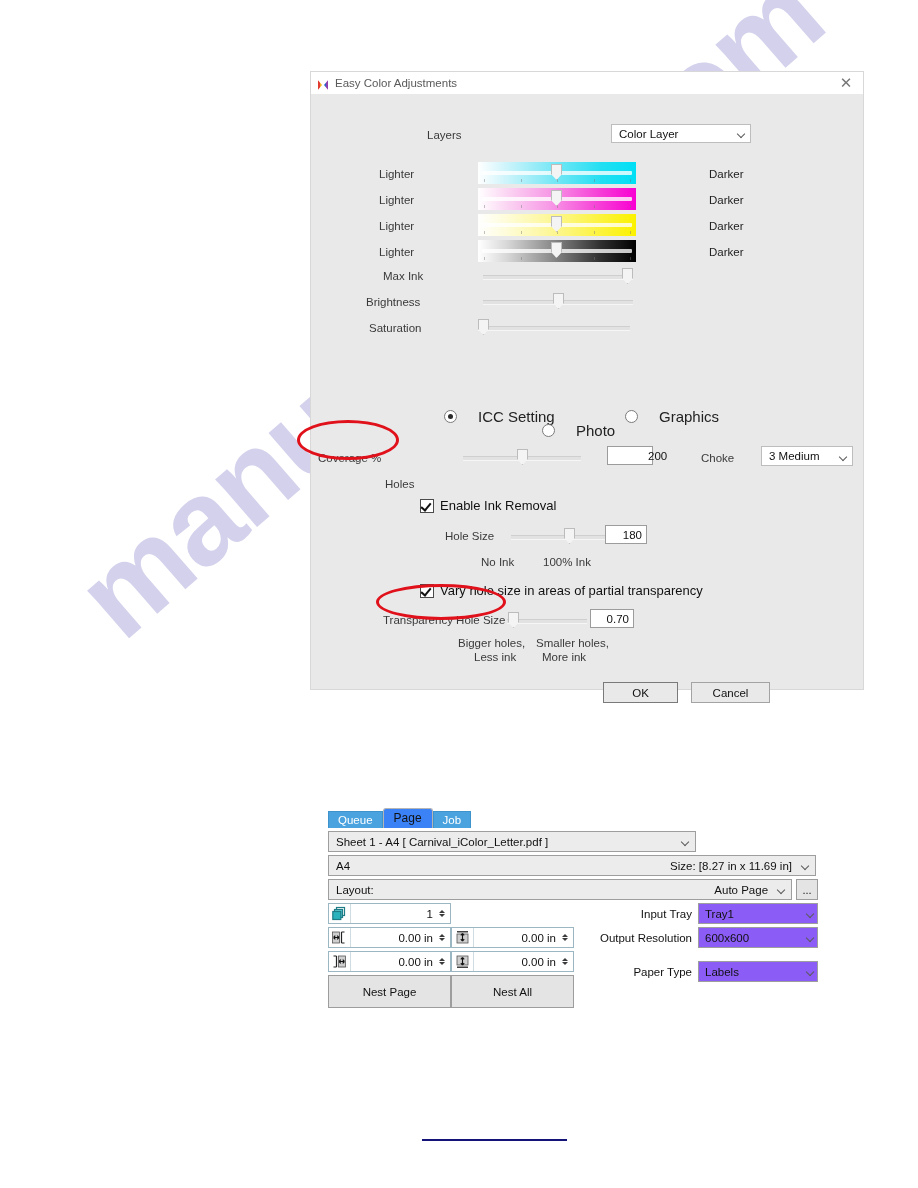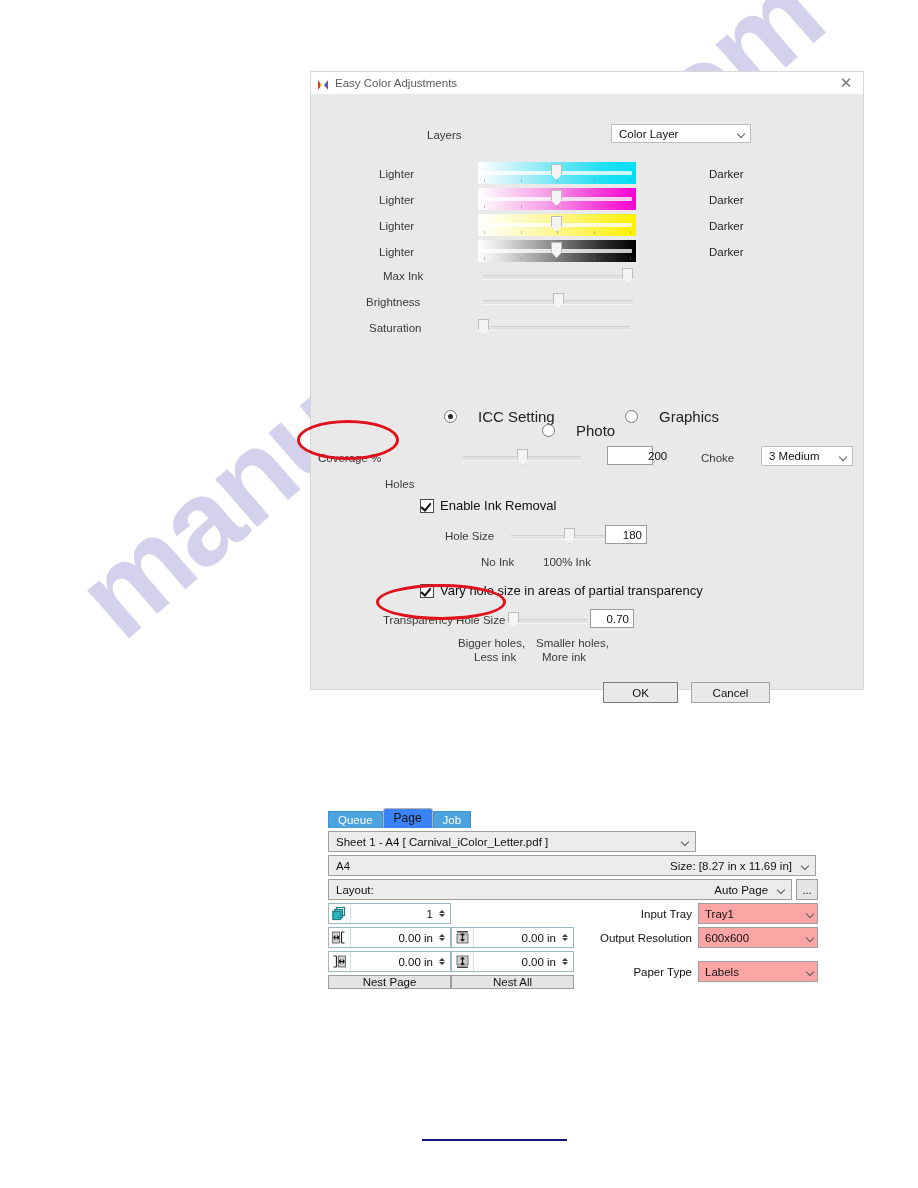--- a/index.html
+++ b/index.html
@@ -158,29 +158,29 @@
   }
   .spin .sv{flex:1;text-align:right;font-size:11.5px;color:#111;padding-right:3px;}
   .spin .arrows{
     width:12px;flex:0 0 auto;display:flex;flex-direction:column;
     align-items:center;justify-content:center;gap:1px;padding-right:2px;
   }
   .ar{width:0;height:0;border-left:3.5px solid transparent;border-right:3.5px solid transparent;}
   .ar.up{border-bottom:3.5px solid #3b3b3b;}
   .ar.dn{border-top:3.5px solid #3b3b3b;}
   .nestbtn{
-    background:#e4e4e4;border:1px solid #9d9d9d;height:14px;width:123px;
+    background:#e4e4e4;border:1px solid #9d9d9d;height:33px;width:123px;
     display:flex;align-items:center;justify-content:center;font-size:11.5px;
     color:#111;box-sizing:border-box;margin-top:3px;
   }
   .right-col{flex:1;padding-left:6px;}
   .rrow{display:flex;align-items:center;height:21px;margin-top:0;}
   .rlabel{flex:1;text-align:right;font-size:11.5px;color:#111;padding-right:6px;}
   .rcombo{
-    width:120px;height:21px;background:#fca5a5;border:1px solid #9e9e9e;
+    width:120px;height:21px;background:#8b5cf6;border:1px solid #9e9e9e;
     display:flex;align-items:center;padding:0 2px 0 6px;box-sizing:border-box;
     font-size:11.5px;color:#111;
   }
   .rcombo .rv{flex:1;}
   .dots-btn{
     width:23px;height:21px;background:#e4e4e4;border:1px solid #9d9d9d;
     display:flex;align-items:center;justify-content:center;font-size:11px;
     color:#111;box-sizing:border-box;margin-top:3px;margin-left:4px;
   }
   .bottom-rule{

